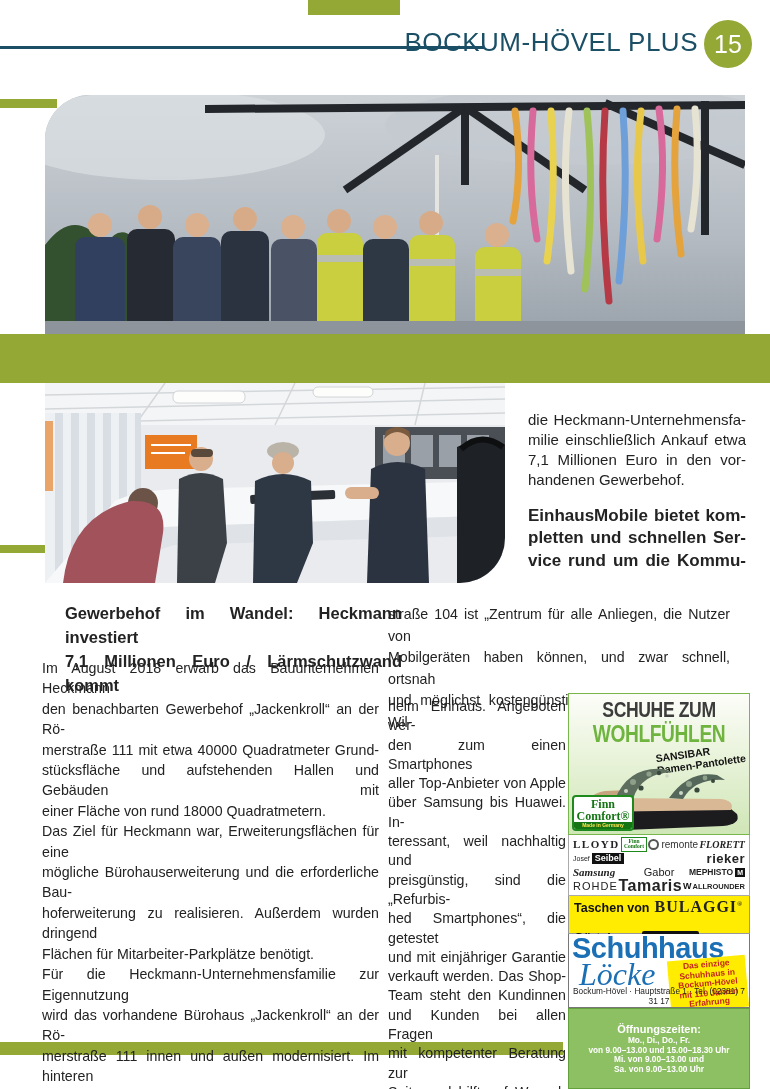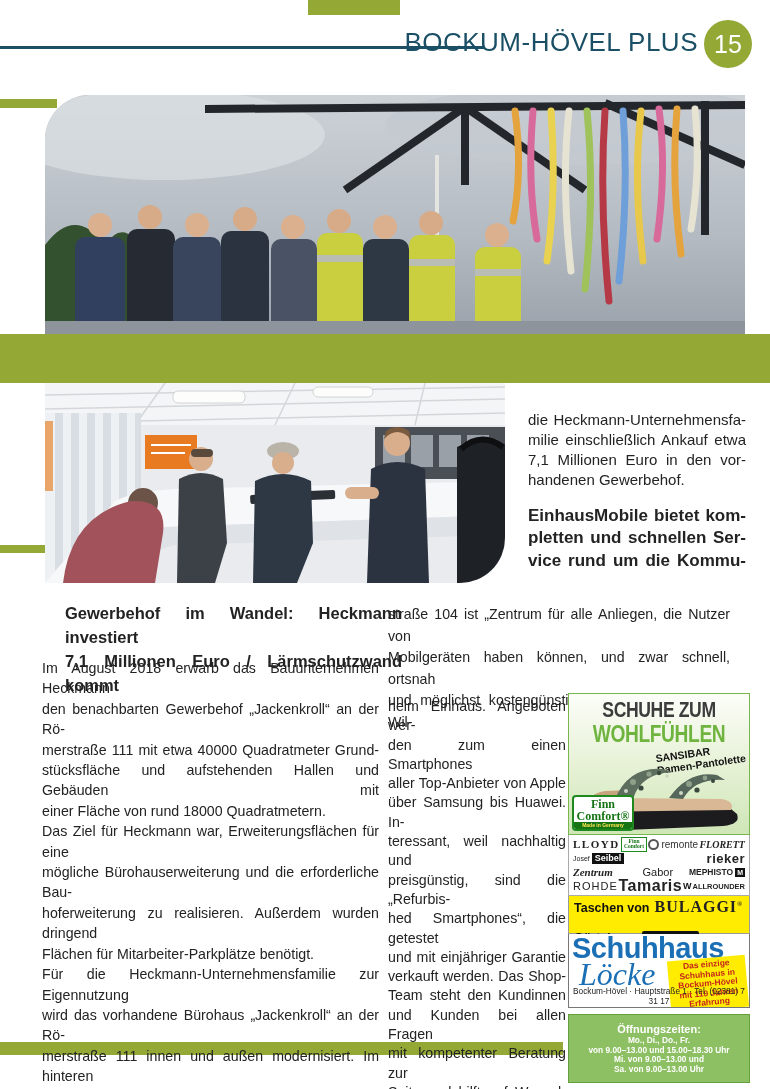--- a/index.html
+++ b/index.html
@@ -77,22 +77,22 @@
   .umju{background:#111;color:#fff;font-style:italic;font-weight:bold;font-size:11px;
         padding:1px 5px;border-radius:2px;}
   .ad-store{position:relative;background:#fff;border:1px solid #777;border-top:none;
             box-sizing:border-box;height:74px;overflow:hidden;}
   .store1{color:#1B6FB5;font-weight:bold;font-size:29px;line-height:27px;margin:1px 0 0 3px;letter-spacing:-.5px;}
   .store2{color:#1B6FB5;font-family:"Liberation Serif",serif;font-style:italic;font-size:32px;
           line-height:28px;margin:-2px 0 0 10px;}
   .badge{position:absolute;right:2px;top:24px;width:76px;background:#FFEC00;transform:rotate(-5deg);
          color:#C4261D;font-weight:bold;font-size:8.5px;line-height:9.5px;text-align:center;padding:2px 1px;}
   .addr{position:absolute;left:0;bottom:1px;width:100%;text-align:center;font-size:8.3px;color:#222;}
-  .ad-hours{margin-top:6px;background:#8DC063;border:1px solid #64a13c;box-sizing:border-box;
-            color:#fff;text-align:center;padding:8px 1px;}
+  .ad-hours{background:#8DC063;border:1px solid #64a13c;box-sizing:border-box;
+            color:#fff;text-align:center;padding:14px 1px;}
   .h-title{font-weight:bold;font-size:11px;line-height:13px;}
   .h-line{font-weight:bold;font-size:8.3px;line-height:9.6px;}
 </style>
 </head>
 <body>
 
 <div class="page">
 
   <div class="chip"></div>
   <div class="rule"></div>
@@ -361,21 +361,21 @@
         <span class="b-florett">FLORETT</span>
       </div>
       <div class="brow">
         <span class="b-josef">
           <span>Josef</span>
           <span class="seibel-box">Seibel</span>
         </span>
         <span class="b-rieker">rieker</span>
       </div>
       <div class="brow">
-        <span class="b-semler">Zentrum</span>
+        <span class="b-semler">Samsung</span>
         <span class="b-gabor">Gabor</span>
         <span class="b-mephisto">
           <span>MEPHISTO</span>
           <span class="meph-m">M</span>
         </span>
       </div>
       <div class="brow">
         <span class="b-rohde">ROHDE</span>
         <span class="b-tamaris">Tamaris</span>
         <span class="b-allrounder">

